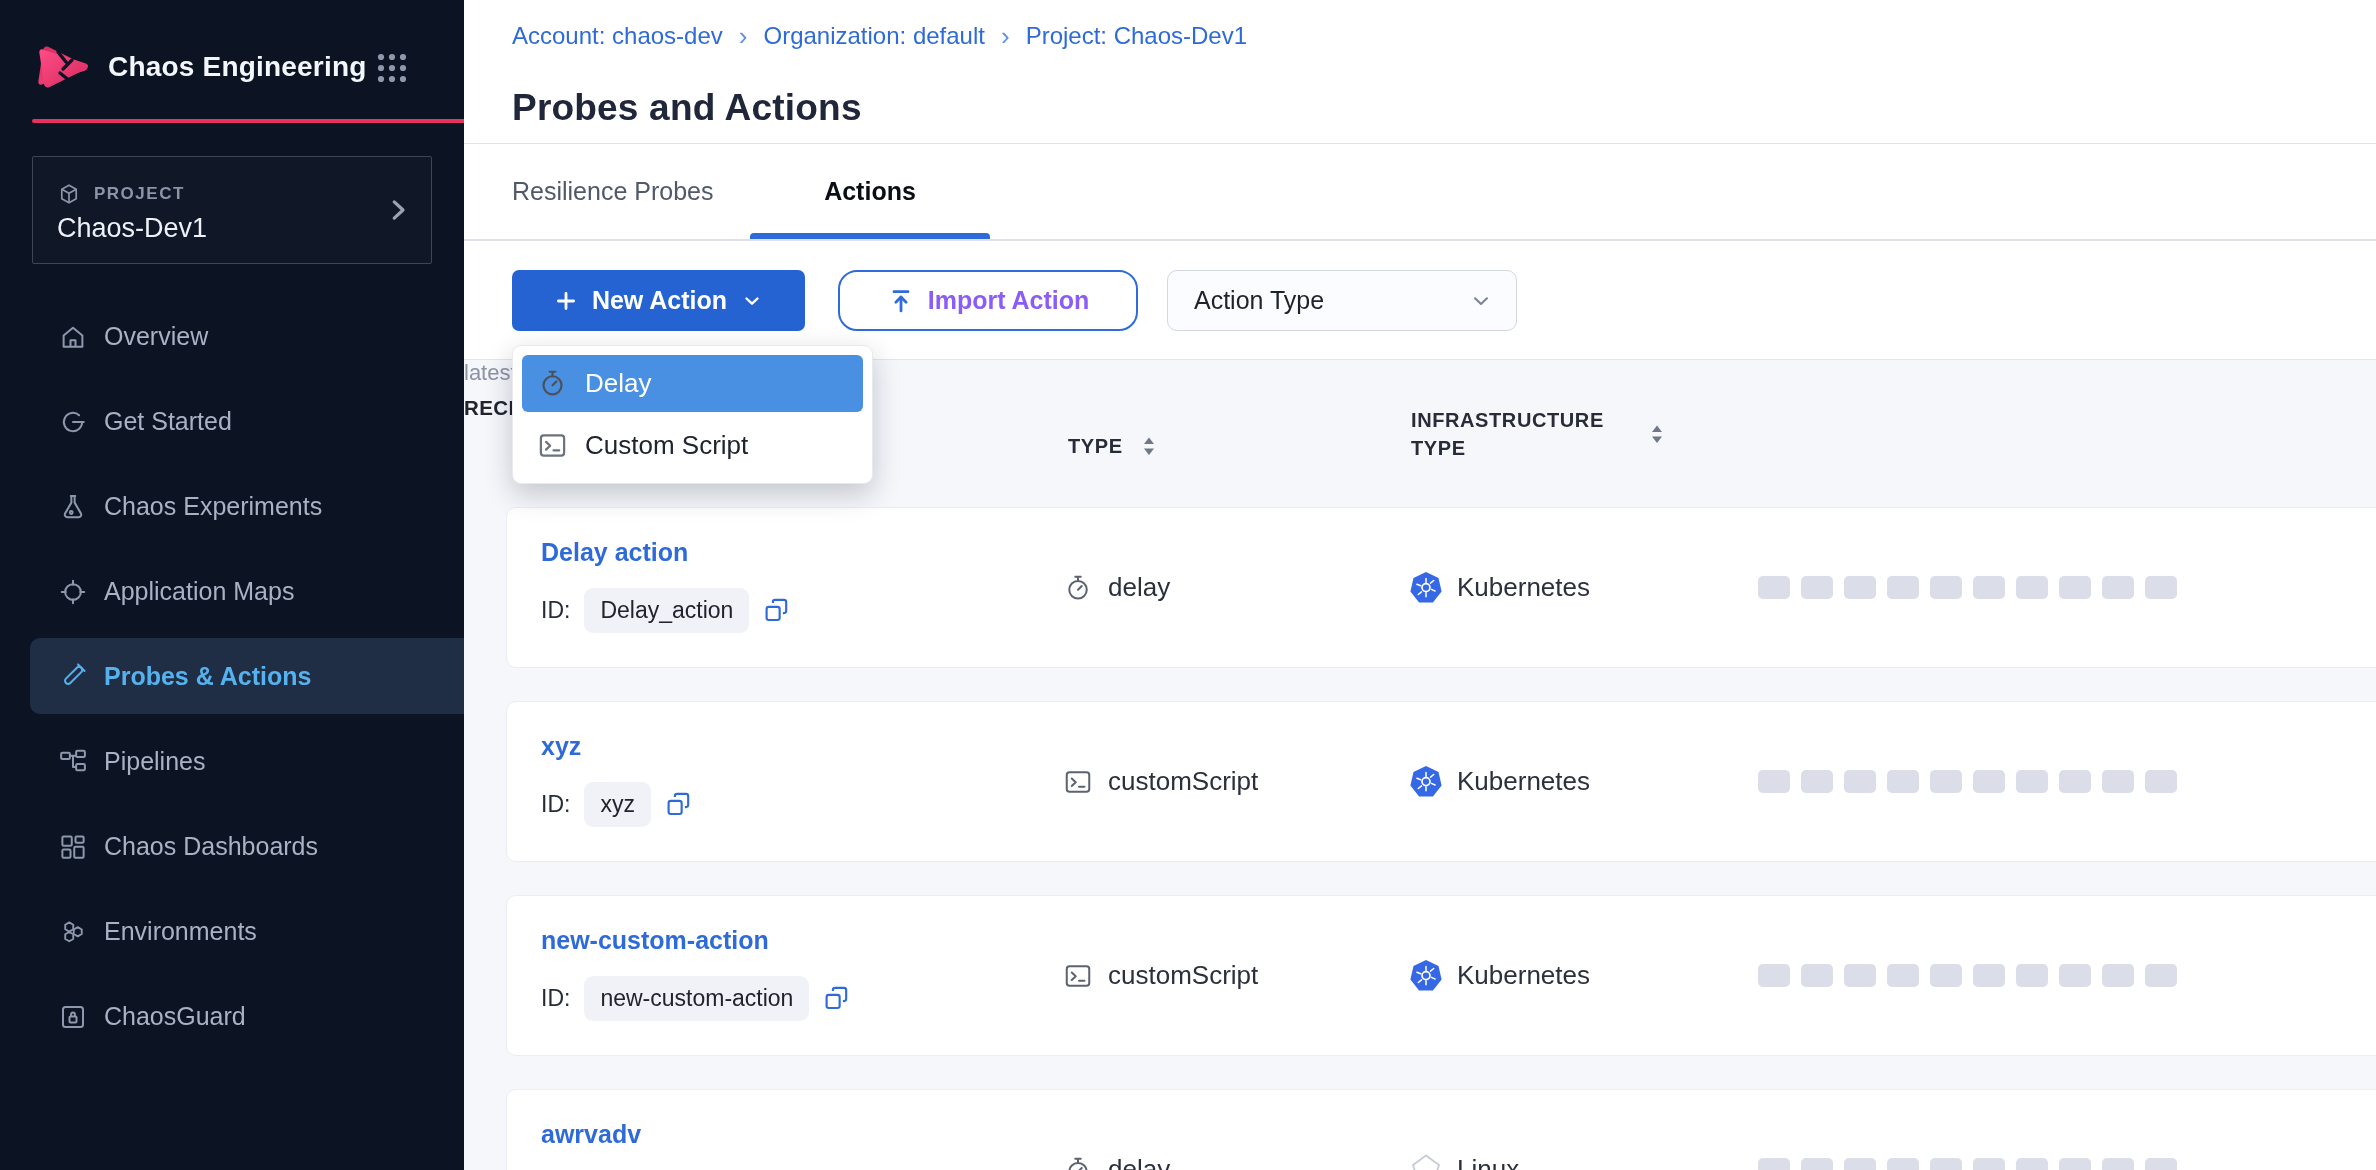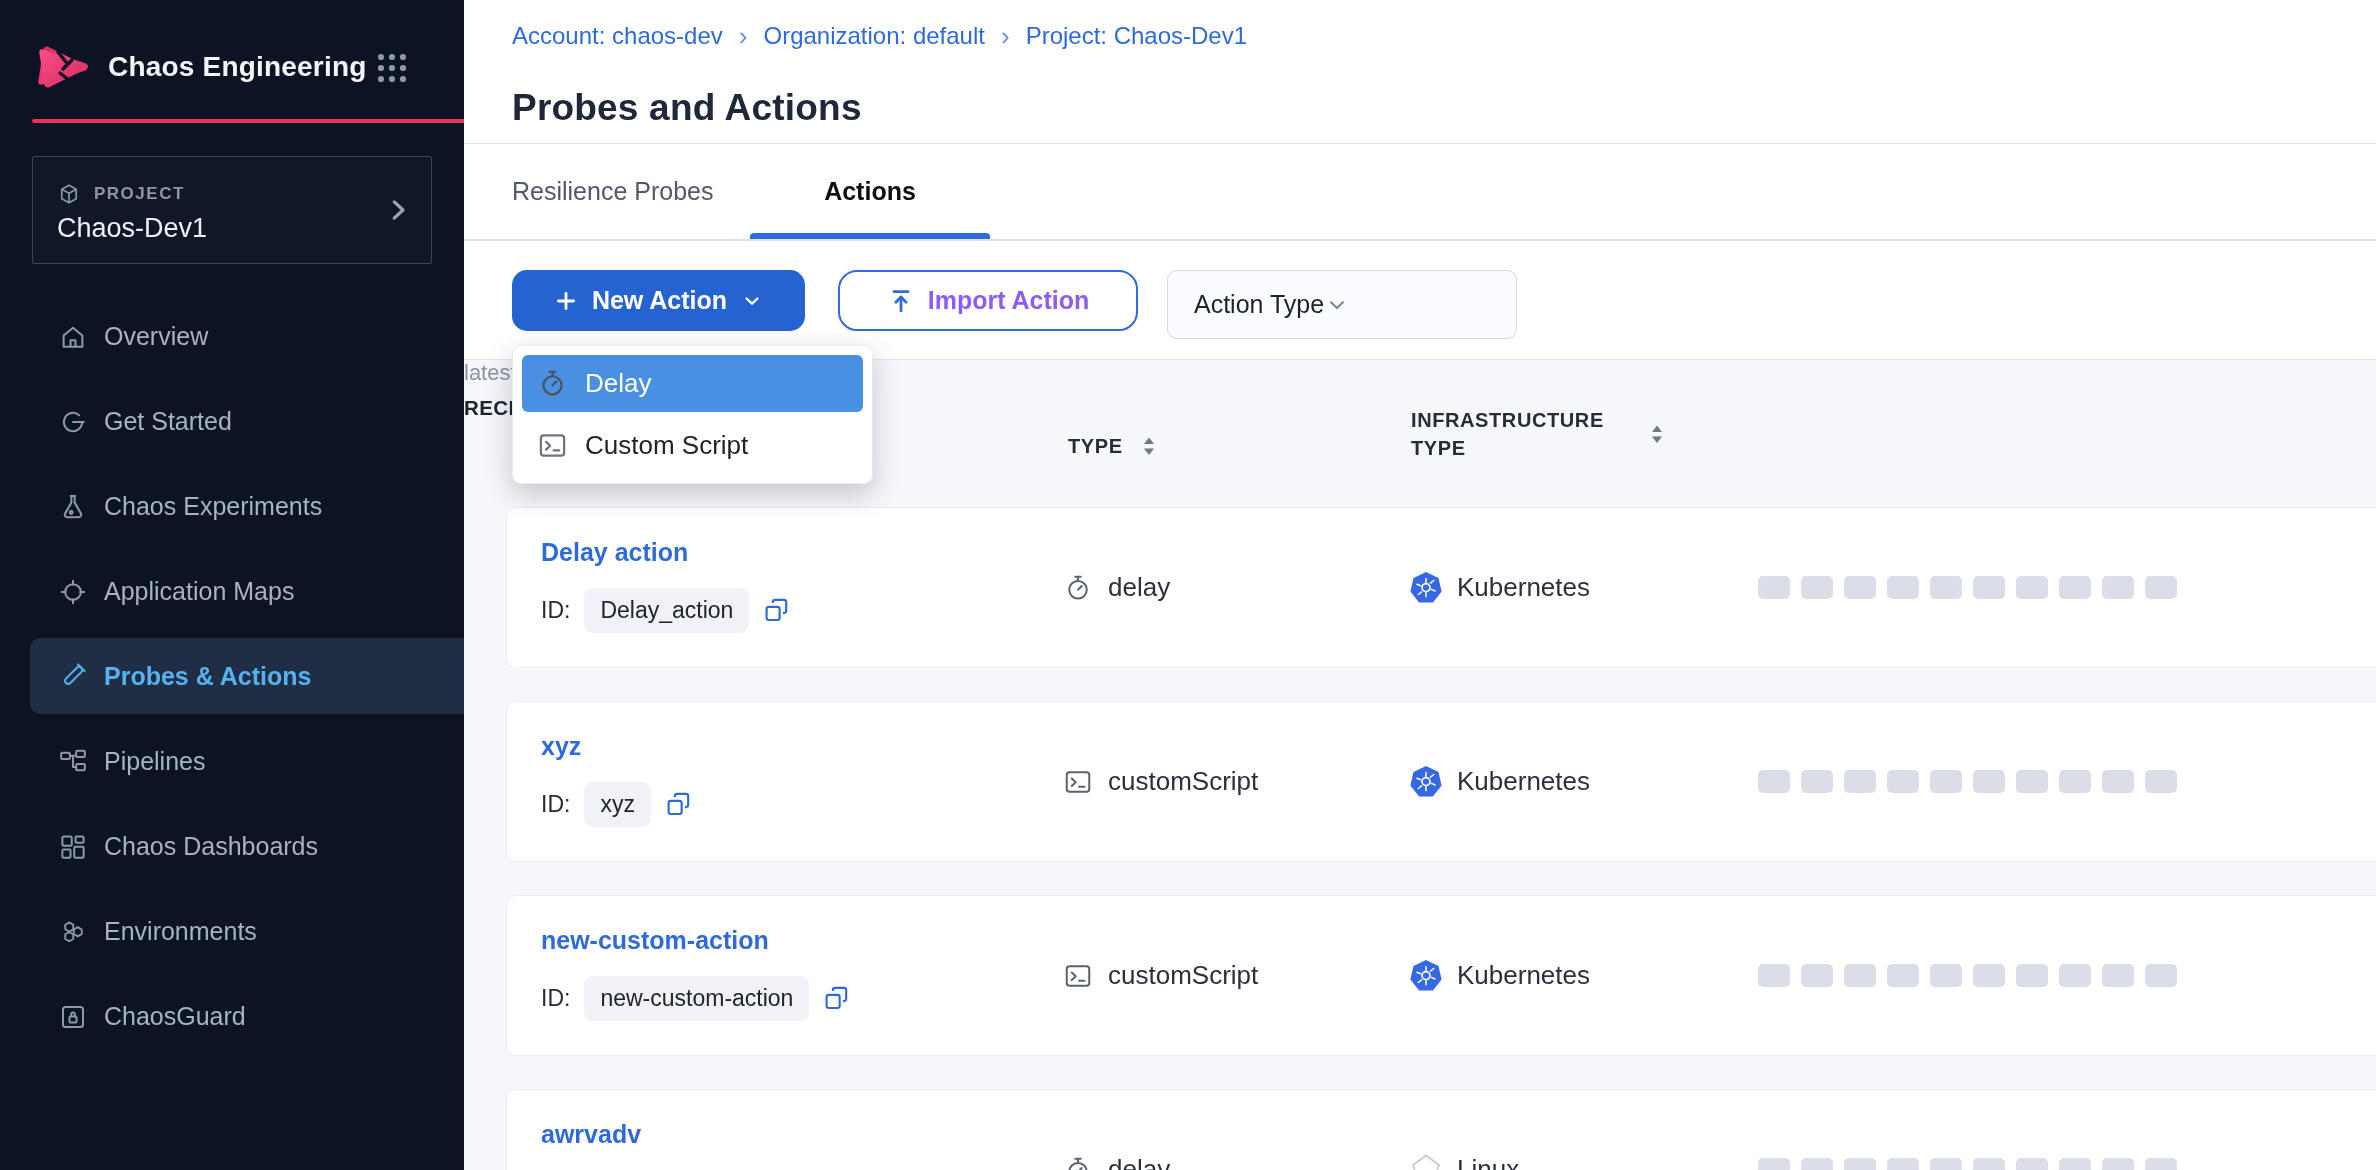--- a/index.html
+++ b/index.html
@@ -39,25 +39,25 @@
   .divider-title{position:absolute;left:0;right:0;top:143px;height:1px;background:#e1e3ea;}
 
   .tabs{position:absolute;left:48px;top:144px;height:95px;display:flex;}
   .tab{display:flex;align-items:center;font-size:25px;cursor:pointer;}
   .tab-probes{width:238px;color:#51586a;}
   .tab-actions{width:240px;justify-content:center;font-weight:700;color:#0a0d14;position:relative;}
   .tab-actions::after{content:"";position:absolute;left:0;right:0;bottom:0;height:6px;background:#2e6bd8;border-radius:4px 4px 0 0;}
   .divider-tabs{position:absolute;left:0;right:0;top:239px;height:1.5px;background:#dfe1e8;}
 
   .btn{position:absolute;top:270px;height:61px;display:flex;align-items:center;justify-content:center;gap:13px;
-    border-radius:15px;font-size:25px;font-weight:700;cursor:pointer;}
+    border-radius:7px;font-size:25px;font-weight:700;cursor:pointer;}
   .btn-new{left:48px;width:293px;background:#2563d2;color:#fff;}
   .btn-import{left:374px;width:300px;background:#fff;border:2px solid #2f6bda;color:#8b5cf6;border-radius:19px;}
-  .select{position:absolute;left:703px;top:270px;width:350px;height:69px;background:#fbfcff;border:1.5px solid #d3d7e1;
-    border-radius:10px;display:flex;align-items:center;padding:0 22px 0 26px;
+  .select{position:absolute;left:703px;top:270px;width:350px;height:61px;background:#fbfcff;border:1.5px solid #d3d7e1;
+    border-radius:10px;display:flex;align-items:center;justify-content:space-between;padding:0 22px 0 26px;
     font-size:25px;color:#1d222b;cursor:pointer;}
 
   
   .section{position:absolute;left:0;right:0;top:359px;bottom:0;background:#f5f7fb;border-top:1px solid #e3e5ec;}
   .hdr{position:absolute;display:flex;align-items:center;gap:16px;}
   .hdr-label{font-size:20px;font-weight:700;color:#272c38;letter-spacing:.6px;}
   .hdr-type{left:604px;top:66px;height:40px;cursor:pointer;}
   .hdr-infra{left:947px;top:46px;cursor:pointer;}
   .hdr-infra .hdr-label{width:220px;line-height:28px;}
   .hdr-results{left:1299px;top:44px;display:block;}

